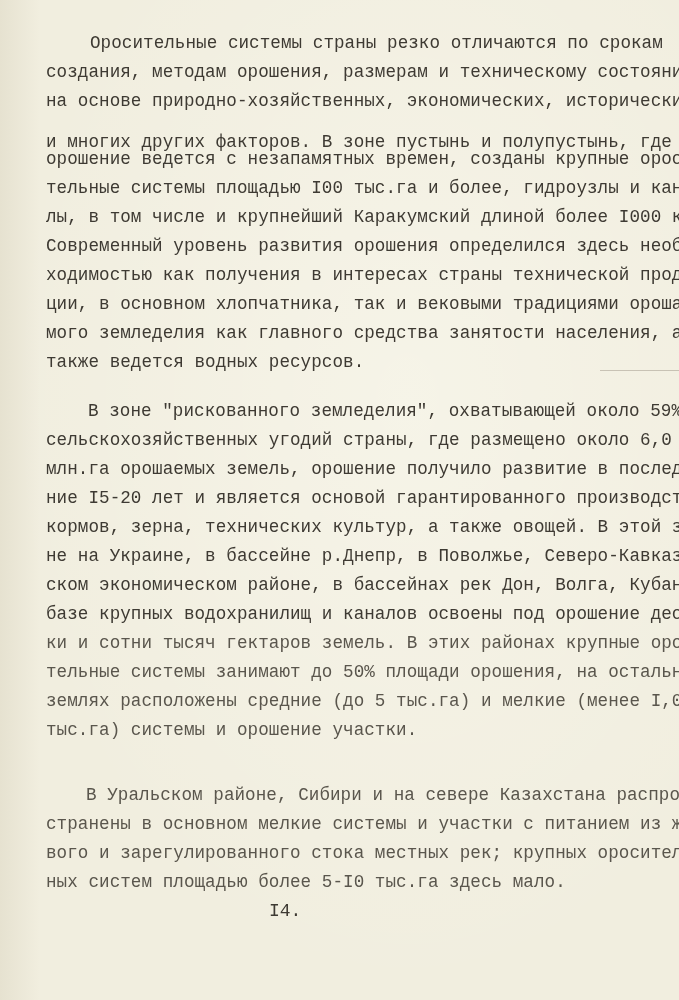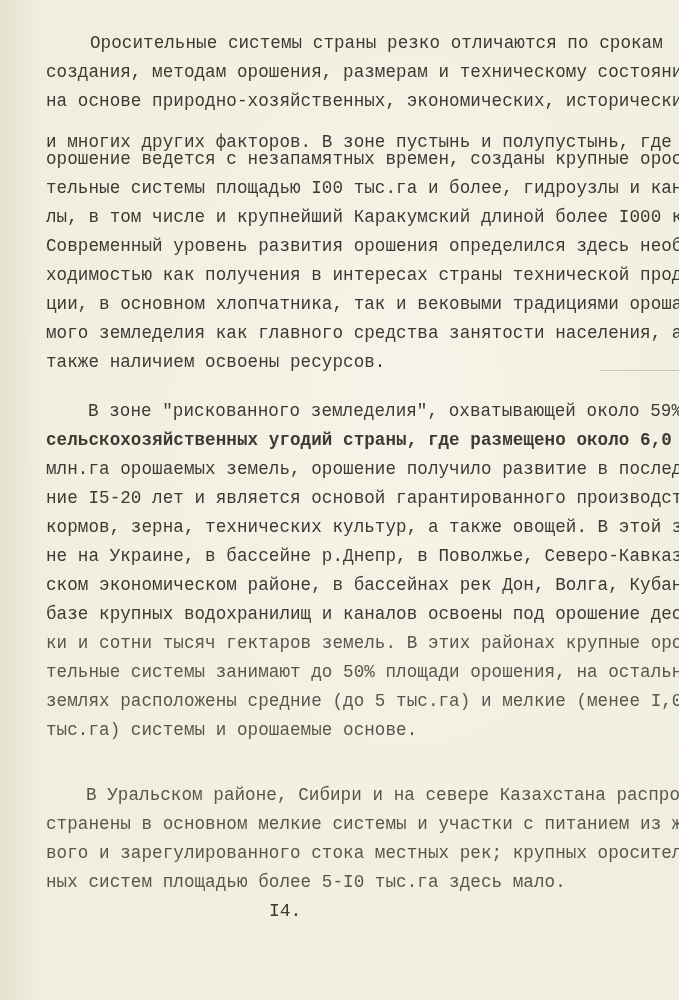--- a/index.html
+++ b/index.html
@@ -61,36 +61,36 @@
     <div class="line" style="left:46px;top:61px;">создания, методам орошения, размерам и техническому состоянию</div>
     <div class="line" style="left:46px;top:90px;">на основе природно-хозяйственных, экономических, исторических</div>
     <div class="line" style="left:46px;top:119px;margin-top:12px;">и многих других факторов. В зоне пустынь и полупустынь, где</div>
     <div class="line" style="left:46px;top:148px;">орошение ведется с незапамятных времен, созданы крупные ороси-</div>
     <div class="line" style="left:46px;top:177px;">тельные системы площадью I00 тыс.га и более, гидроузлы и кана-</div>
     <div class="line" style="left:46px;top:206px;">лы, в том числе и крупнейший Каракумский длиной более I000 км.</div>
     <div class="line" style="left:46px;top:235px;">Современный уровень развития орошения определился здесь необ-</div>
     <div class="line" style="left:46px;top:264px;">ходимостью как получения в интересах страны технической продук-</div>
     <div class="line" style="left:46px;top:293px;">ции, в основном хлопчатника, так и вековыми традициями орошае-</div>
     <div class="line" style="left:46px;top:322px;">мого земледелия как главного средства занятости населения, а</div>
-    <div class="line" style="left:46px;top:351px;">также наличием освоены ресурсов.</div>
+    <div class="line" style="left:46px;top:351px;">также ведется водных ресурсов.</div>
   </div>
 
   <div>
     <div class="line" style="left:88px;top:400px;">В зоне "рискованного земледелия", охватывающей около 59%</div>
-    <div class="line" style="left:46px;top:429px;font-weight:bold;">сельскохозяйственных угодий страны, где размещено около 6,0</div>
+    <div class="line" style="left:46px;top:429px;">сельскохозяйственных угодий страны, где размещено около 6,0</div>
     <div class="line" style="left:46px;top:458px;">млн.га орошаемых земель, орошение получило развитие в послед-</div>
     <div class="line" style="left:46px;top:487px;">ние I5-20 лет и является основой гарантированного производства</div>
     <div class="line" style="left:46px;top:516px;">кормов, зерна, технических культур, а также овощей. В этой зо-</div>
     <div class="line" style="left:46px;top:545px;">не на Украине, в бассейне р.Днепр, в Поволжье, Северо-Кавказ-</div>
     <div class="line" style="left:46px;top:574px;">ском экономическом районе, в бассейнах рек Дон, Волга, Кубань на</div>
     <div class="line" style="left:46px;top:603px;">базе крупных водохранилищ и каналов освоены под орошение десят-</div>
     <div class="line faint" style="left:46px;top:632px;">ки и сотни тысяч гектаров земель. В этих районах крупные ороси-</div>
     <div class="line faint" style="left:46px;top:661px;">тельные системы занимают до 50% площади орошения, на остальных</div>
     <div class="line faint" style="left:46px;top:690px;">землях расположены средние (до 5 тыс.га) и мелкие (менее I,0</div>
-    <div class="line faint" style="left:46px;top:719px;">тыс.га) системы и орошаемые основе.</div>
+    <div class="line faint" style="left:46px;top:719px;">тыс.га) системы и орошение участки.</div>
   </div>
 
   <div>
     <div class="line faint" style="left:86px;top:784px;">В Уральском районе, Сибири и на севере Казахстана распро-</div>
     <div class="line faint" style="left:46px;top:813px;">странены в основном мелкие системы и участки с питанием из жи-</div>
     <div class="line faint" style="left:46px;top:842px;">вого и зарегулированного стока местных рек; крупных ороситель-</div>
     <div class="line faint" style="left:46px;top:871px;">ных систем площадью более 5-I0 тыс.га здесь мало.</div>
   </div>
 
   <div class="page-number">I4.</div>

